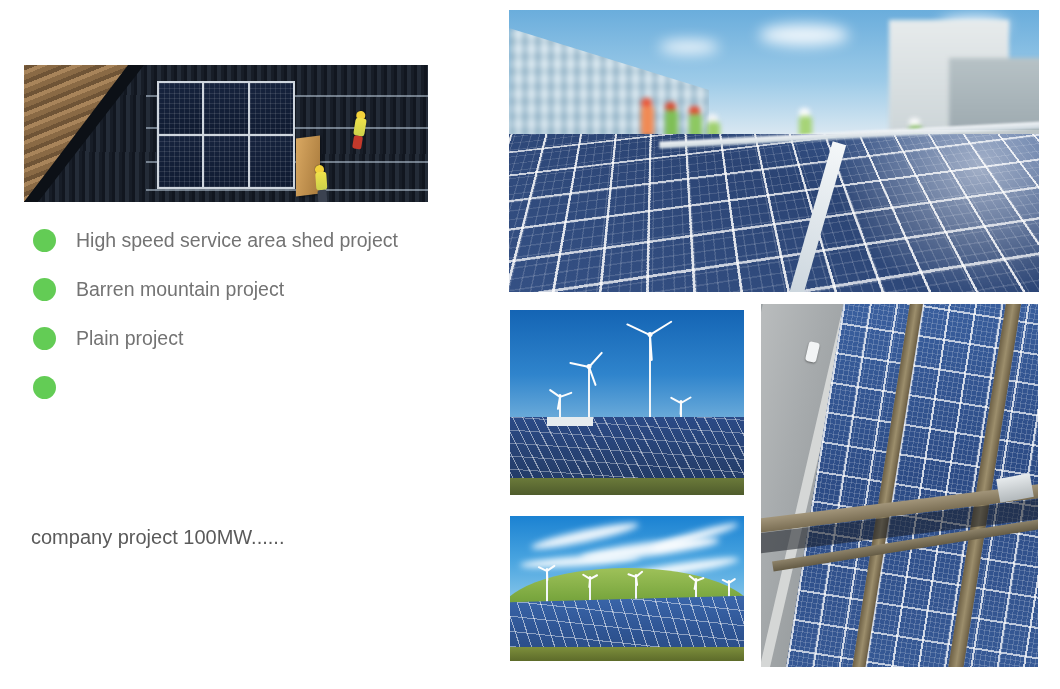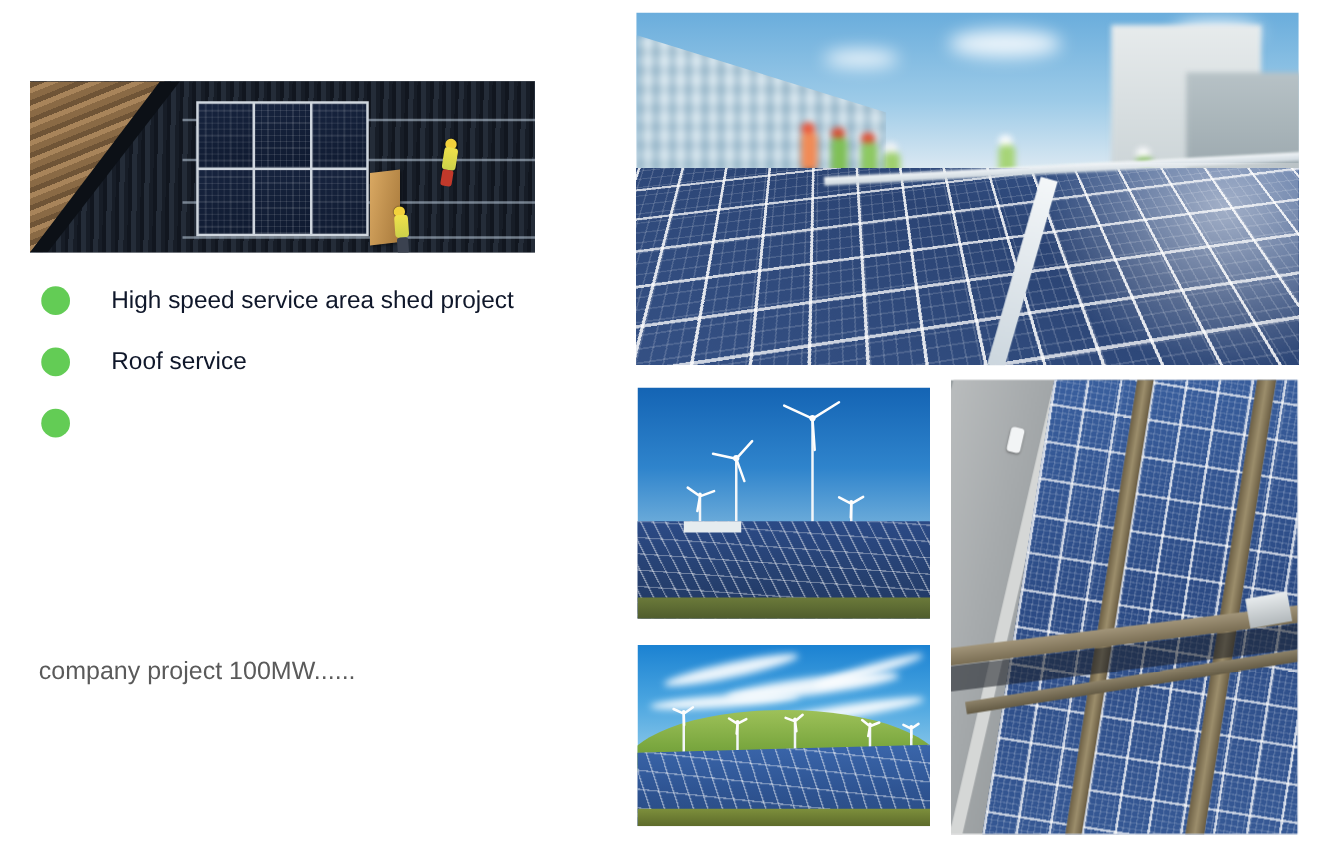--- a/index.html
+++ b/index.html
@@ -26,21 +26,21 @@
   }
 
   .bullets { position: absolute; left: 24px; top: 216px; width: 440px; }
   .bullet-row { display: flex; align-items: center; height: 49px; }
   .dot {
     width: 23px; height: 23px; border-radius: 50%;
     background: #63cc55; flex: 0 0 auto;
     margin-left: 9px;
   }
   .bullet-text {
-    margin-left: 33px; font-size: 19.5px; color: #0f172a;
+    margin-left: 20px; font-size: 19.5px; color: #737373;
     font-family: "Liberation Sans", sans-serif; font-weight: 400;
     white-space: nowrap;
   }
 
   .summary {
     position: absolute; left: 31px; top: 521px; width: 420px;
     font-size: 20px; line-height: 32px; color: #5a5a5a;
     font-family: "Liberation Sans", sans-serif;
   }
 
@@ -314,21 +314,25 @@
     </div>
   </div>
 
   <div class="bullets">
     <div class="bullet-row">
       <div class="dot"></div>
       <div class="bullet-text">High speed service area shed project</div>
     </div>
     <div class="bullet-row">
       <div class="dot"></div>
-      <div class="bullet-text"> Roof service</div>
+      <div class="bullet-text">Barren mountain project</div>
+    </div>
+    <div class="bullet-row">
+      <div class="dot"></div>
+      <div class="bullet-text"> Plain project</div>
     </div>
     <div class="bullet-row">
       <div class="dot"></div>
     </div>
   </div>
 
   <div class="summary">
     <div>company project 100MW......</div>
   </div>
 

